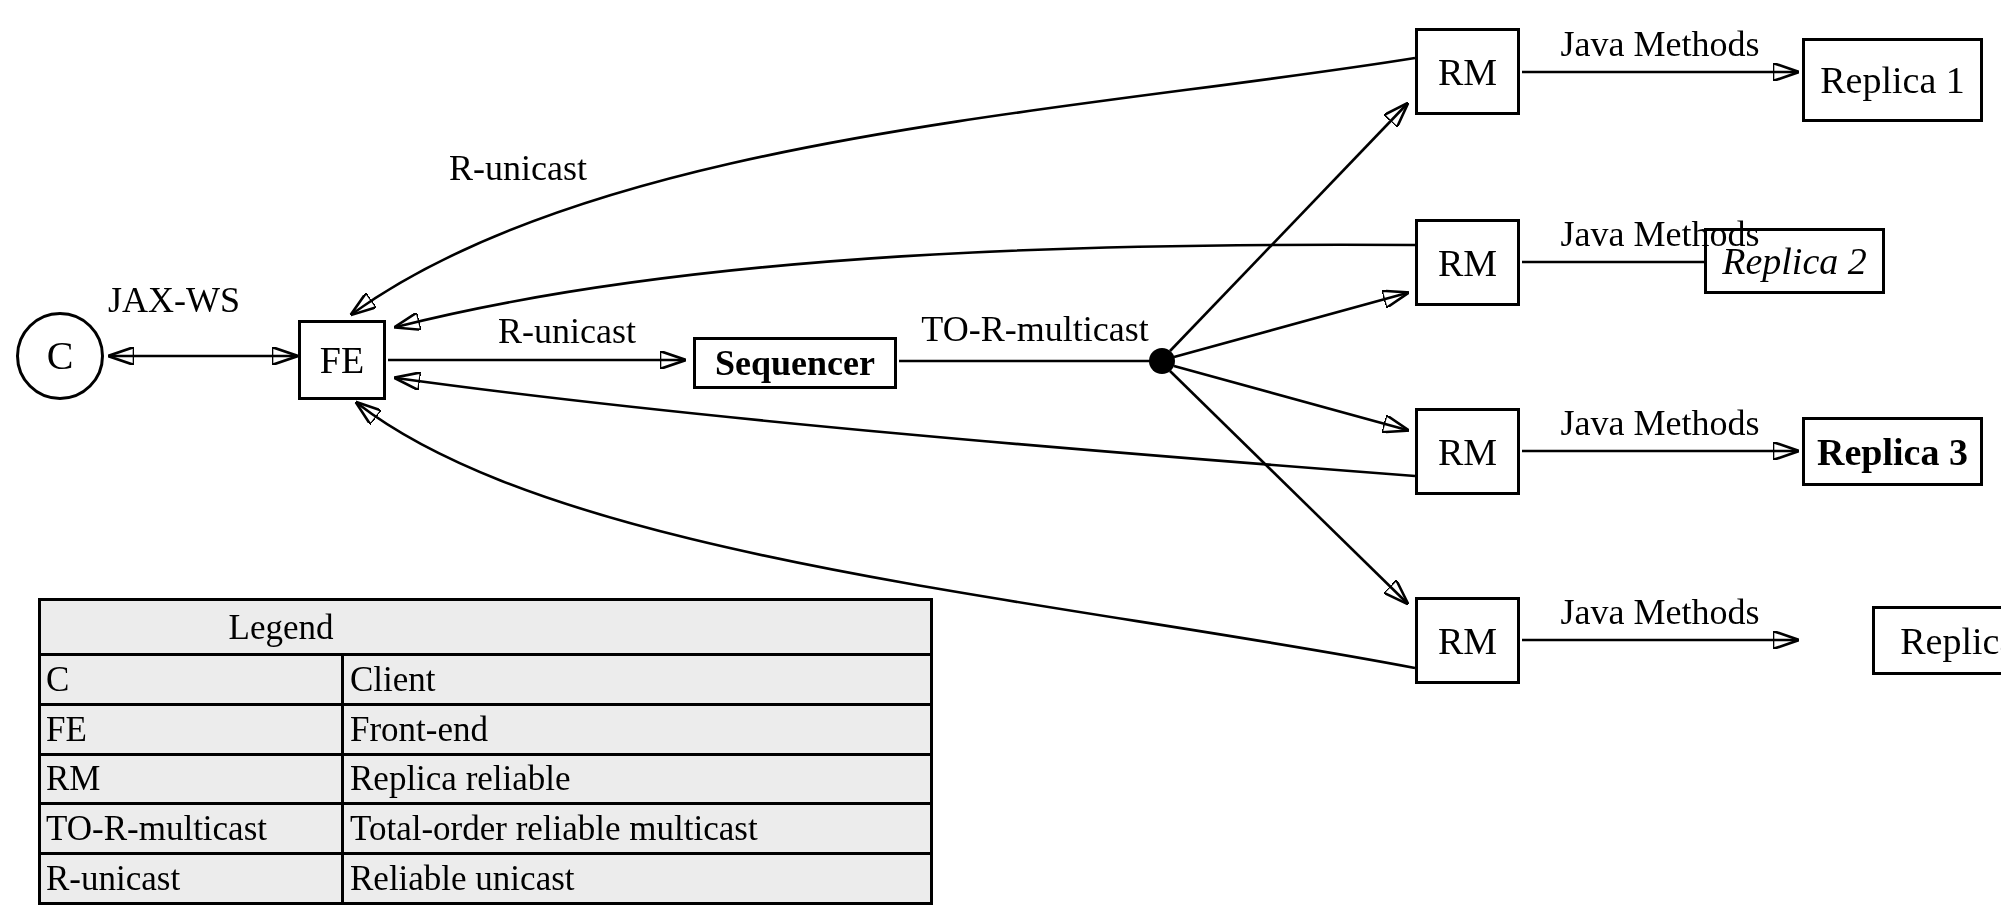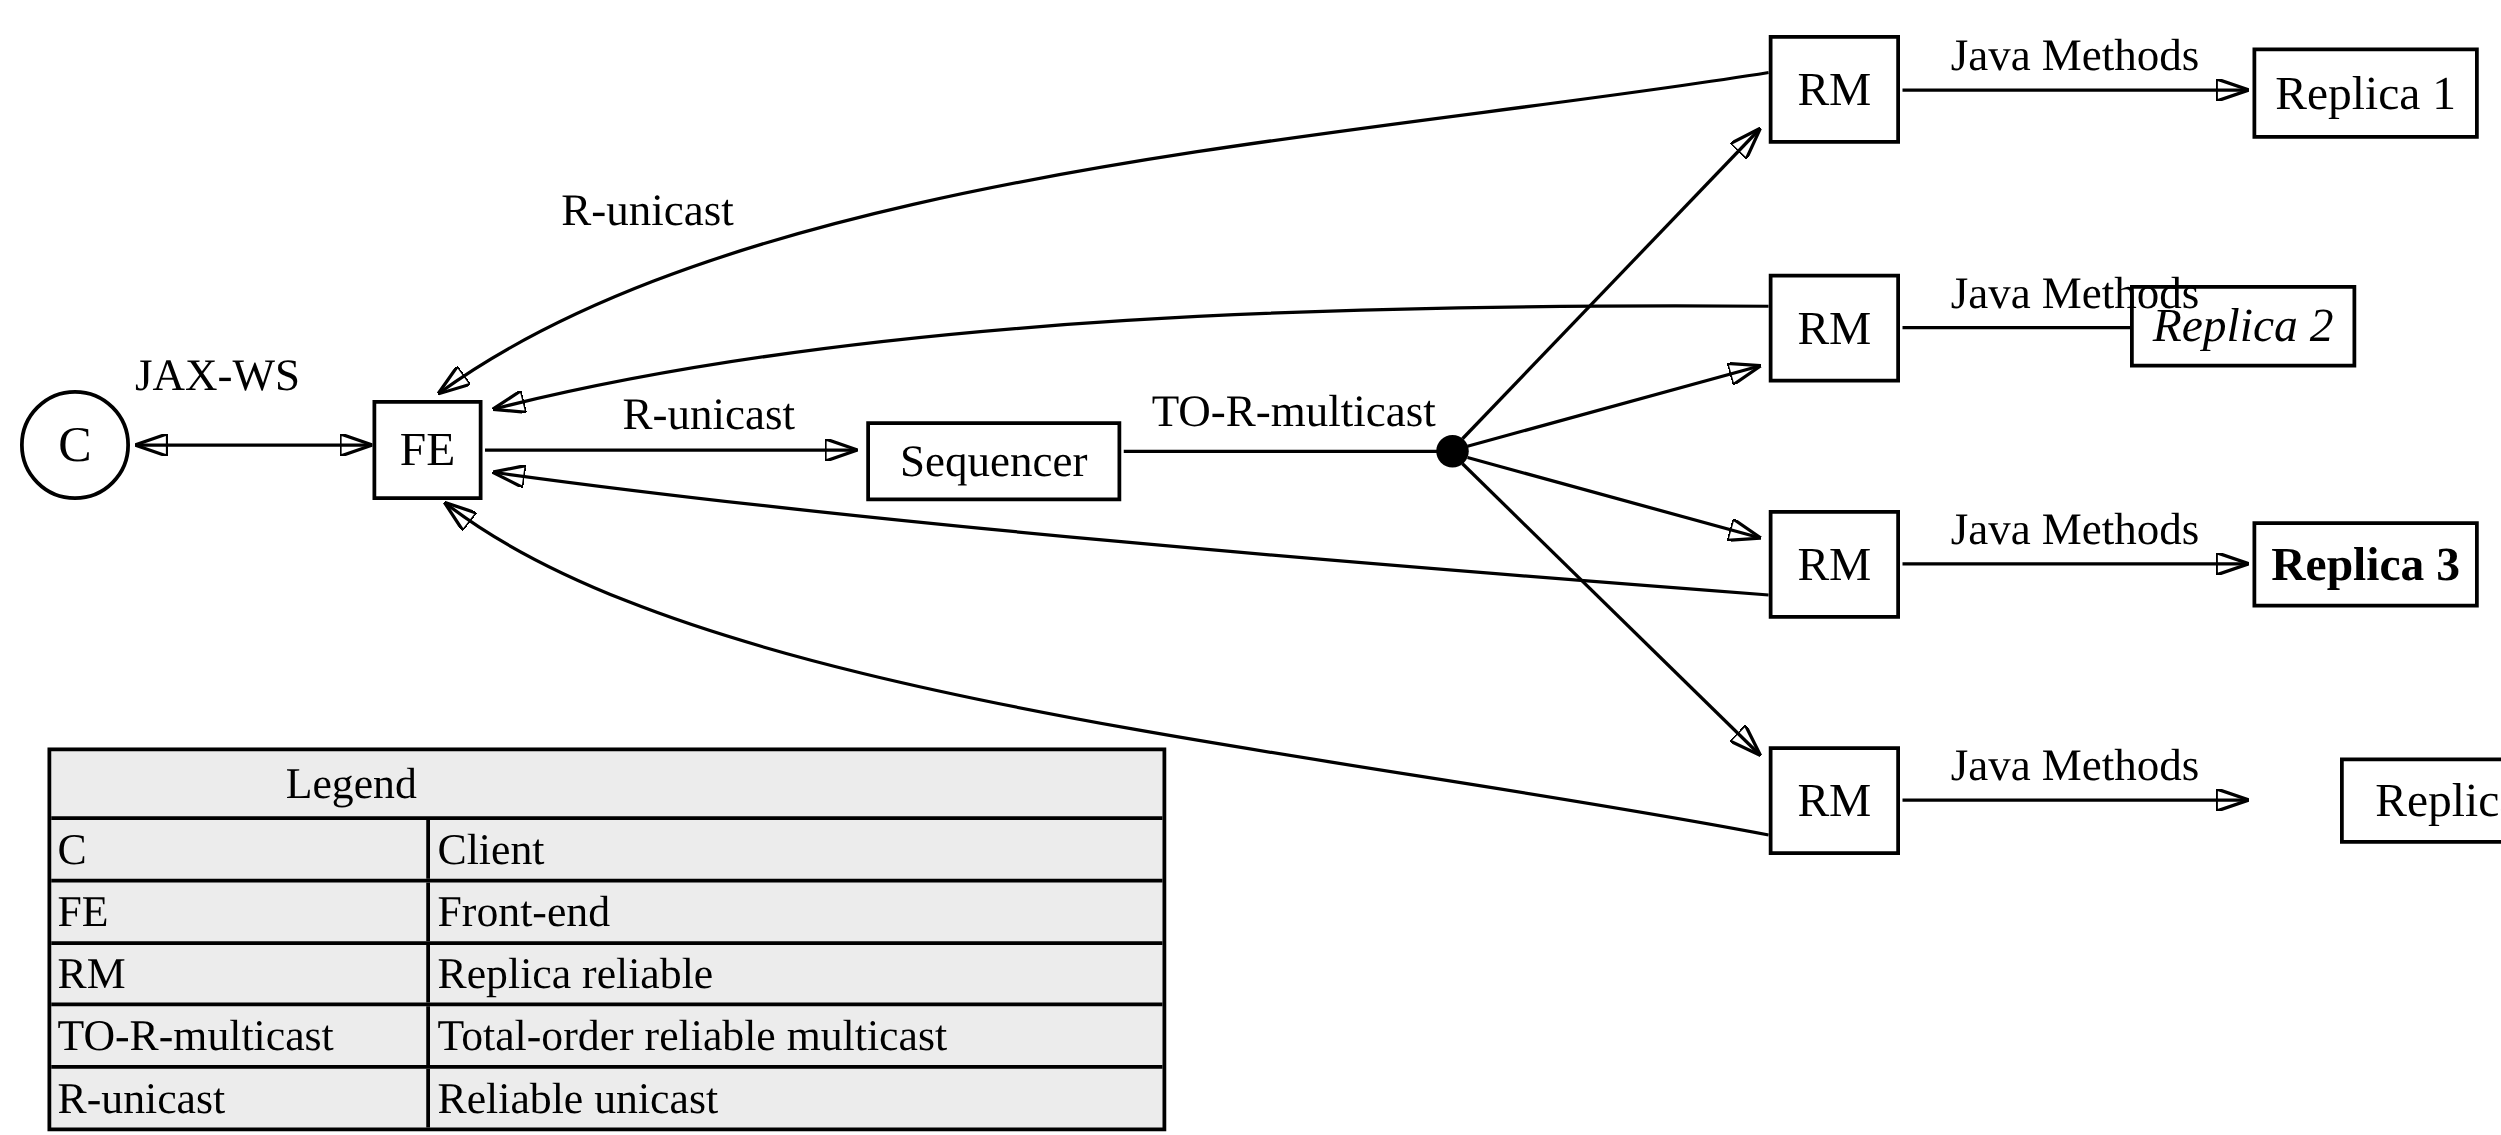--- a/index.html
+++ b/index.html
@@ -78,38 +78,38 @@
   </svg>
 
   <div class="node circle" style="left:16px;top:312px;width:88px;height:88px;">
     <span>C</span>
   </div>
 
   <div class="node" style="left:298px;top:320px;width:88px;height:80px;">
     <span>FE</span>
   </div>
 
-  <div class="node" style="left:693px;top:337px;width:204px;height:64px;font-size:36px;">
+  <div class="node" style="left:693px;top:337px;width:204px;height:52px;font-size:36px;font-weight:bold;">
     <span>Sequencer</span>
   </div>
 
   <div class="node" style="left:1415px;top:28px;width:105px;height:87px;">
     <span>RM</span>
   </div>
   <div class="node" style="left:1415px;top:219px;width:105px;height:87px;">
     <span>RM</span>
   </div>
   <div class="node" style="left:1415px;top:408px;width:105px;height:87px;">
     <span>RM</span>
   </div>
   <div class="node" style="left:1415px;top:597px;width:105px;height:87px;">
     <span>RM</span>
   </div>
 
-  <div class="node" style="left:1802px;top:38px;width:181px;height:73px;">
+  <div class="node" style="left:1802px;top:38px;width:181px;height:84px;">
     <span>Replica 1</span>
   </div>
   <div class="node" style="left:1704px;top:228px;width:181px;height:66px;font-style:italic;">
     <span>Replica 2</span>
   </div>
   <div class="node" style="left:1802px;top:417px;width:181px;height:69px;font-weight:bold;">
     <span>Replica 3</span>
   </div>
   <div class="node" style="left:1872px;top:606px;width:201px;height:69px;">
     <span>Replica 4</span>

